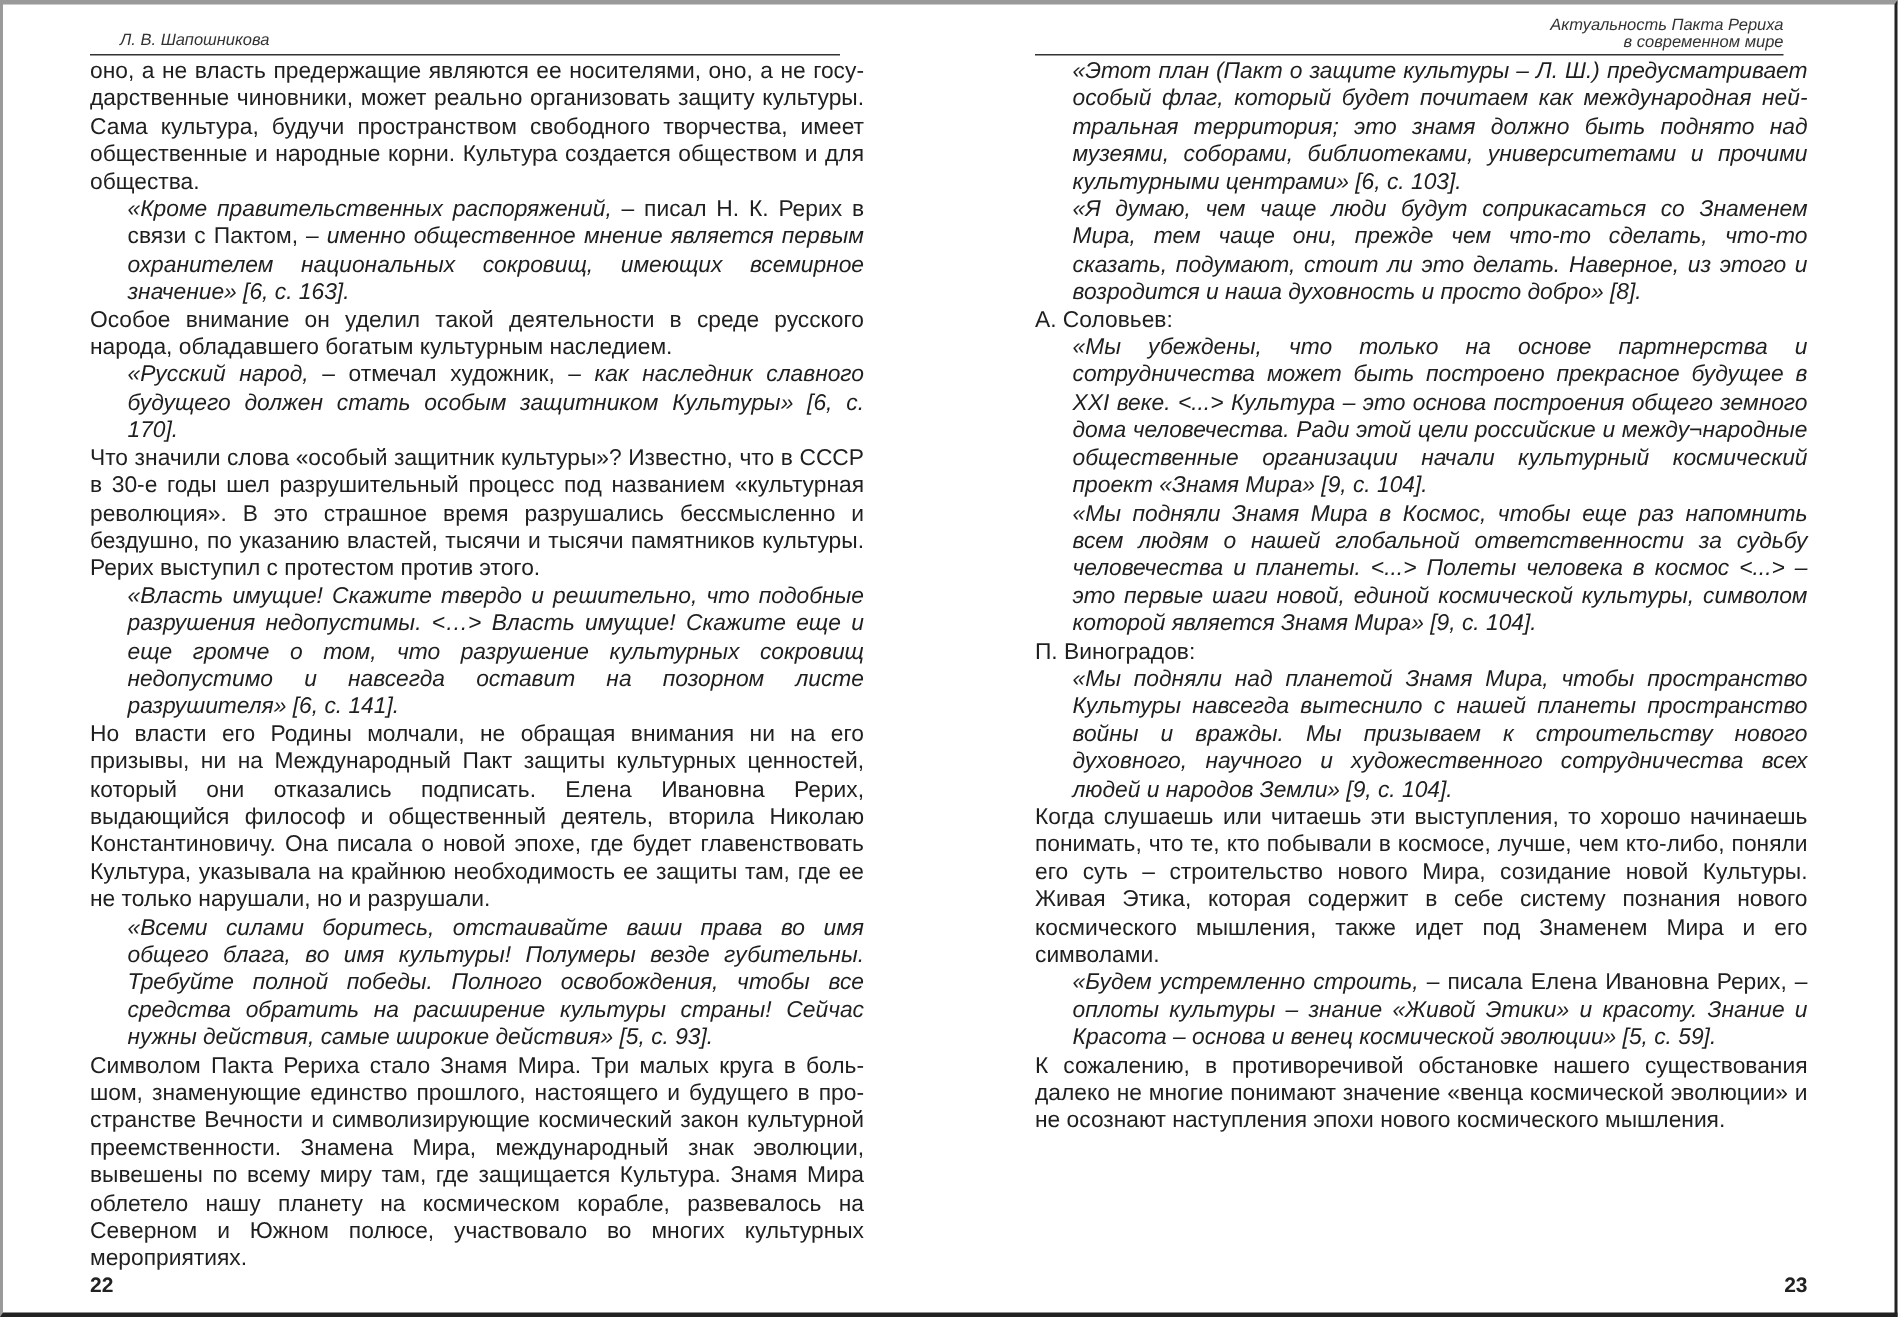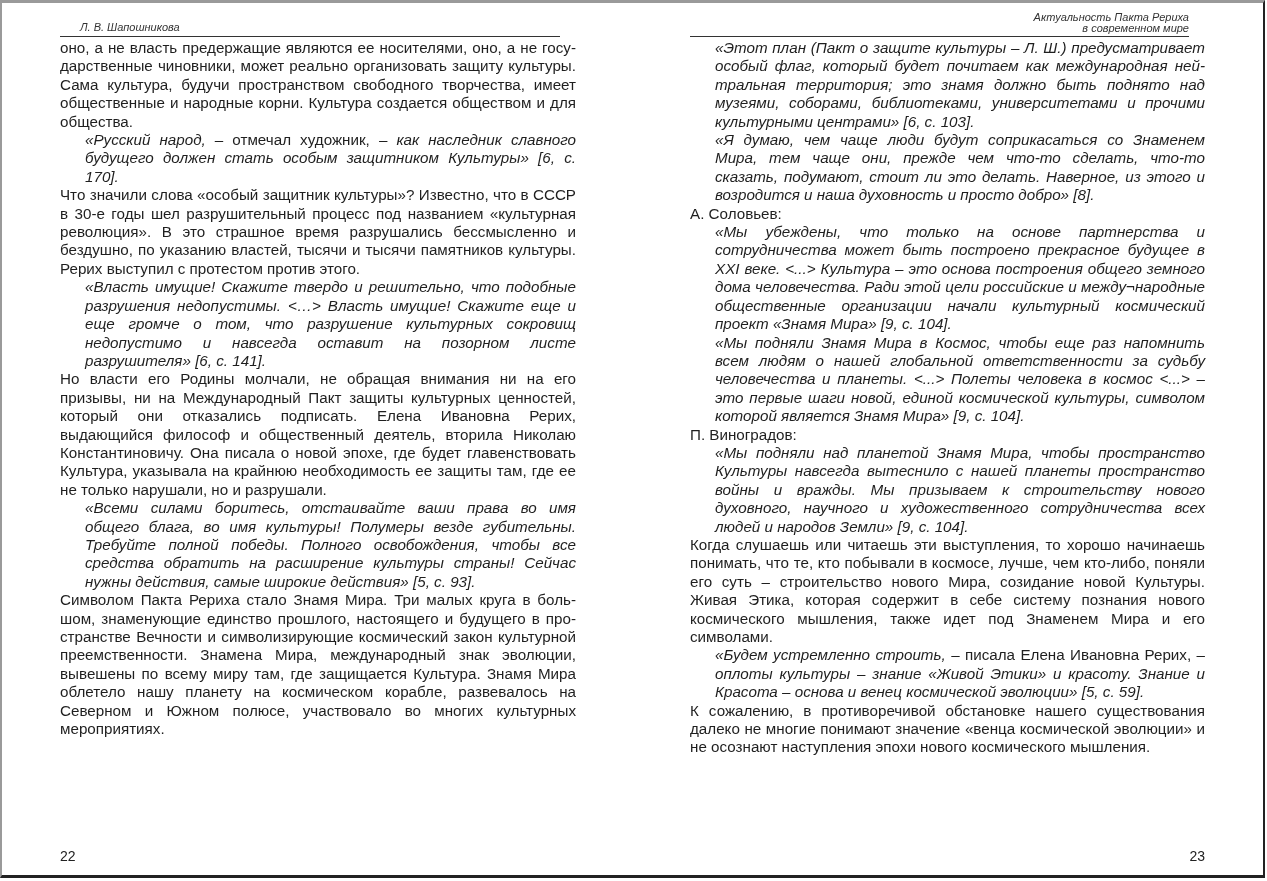--- a/index.html
+++ b/index.html
@@ -54,35 +54,38 @@
     font-style: italic;
   }
   .body p.quote .up { font-style: normal; }
   .body p.speaker { text-indent: 0; }
   .body p.speaker.ind { margin-left: 25px; }
 
   .folio {
     position: absolute; top: 845px;
     font-size: 14px;
     color: #222;
+    font-weight: bold;
   }
   .page.left .folio { left: 0; }
   .page.right .folio { right: 0; }
 </style>
 </head>
 <body>
 
 <div class="spread">
 
   <div class="page left">
     <div class="running-head">
       <span>Л. В. Шапошникова</span>
     </div>
     <div class="body" id="left-body">
         <p>оно, а не власть предержащие являются ее носителями, оно, а не госу­дарственные чиновники, может реально организовать защиту культуры. Сама культура, будучи пространством свободного творчества, имеет общественные и народные корни. Культура создается обществом и для общества.</p>
+        <p class="quote"><span>«Кроме правительственных распоряжений, </span><span class="up">– писал Н. К. Рерих в связи с Пактом, </span><span>– именно общественное мнение является первым охрани­телем национальных сокровищ, имеющих всемирное значение» [6, с. 163].</span></p>
+        <p>Особое внимание он уделил такой деятельности в среде русского народа, обладавшего богатым культурным наследием.</p>
         <p class="quote"><span>«Русский народ, </span><span class="up">– отмечал художник, </span><span>– как наследник славного буду­щего должен стать особым защитником Культуры» [6, с. 170].</span></p>
         <p>Что значили слова «особый защитник культуры»? Известно, что в СССР в 30-е годы шел разрушительный процесс под названием «культурная ре­волюция». В это страшное время разрушались бессмысленно и бездушно, по указанию властей, тысячи и тысячи памятников культуры. Рерих высту­пил с протестом против этого.</p>
         <p class="quote">«Власть имущие! Скажите твердо и решительно, что подобные разрушения недопустимы. &lt;…&gt; Власть имущие! Скажите еще и еще громче о том, что разрушение культурных сокровищ недопустимо и навсегда оставит на позорном листе разрушителя» [6, с. 141].</p>
         <p>Но власти его Родины молчали, не обращая внимания ни на его призывы, ни на Международный Пакт защиты культурных ценностей, который они отказались подписать. Елена Ивановна Рерих, выдающийся философ и общественный деятель, вторила Николаю Константиновичу. Она писала о новой эпохе, где будет главенствовать Культура, указывала на крайнюю необходимость ее защиты там, где ее не только нарушали, но и разрушали.</p>
         <p class="quote">«Всеми силами боритесь, отстаивайте ваши права во имя общего блага, во имя культуры! Полумеры везде губительны. Требуйте пол­ной победы. Полного освобождения, чтобы все средства обратить на расширение культуры страны! Сейчас нужны действия, самые широкие действия» [5, с. 93].</p>
         <p>Символом Пакта Рериха стало Знамя Мира. Три малых круга в боль­шом, знаменующие единство прошлого, настоящего и будущего в про­странстве Вечности и символизирующие космический закон культурной преемственности. Знамена Мира, международный знак эволюции, выве­шены по всему миру там, где защищается Культура. Знамя Мира облетело нашу планету на космическом корабле, развевалось на Северном и Южном полюсе, участвовало во многих культурных мероприятиях.</p>
       </div>
     <div class="folio">22</div>
   </div>
 

